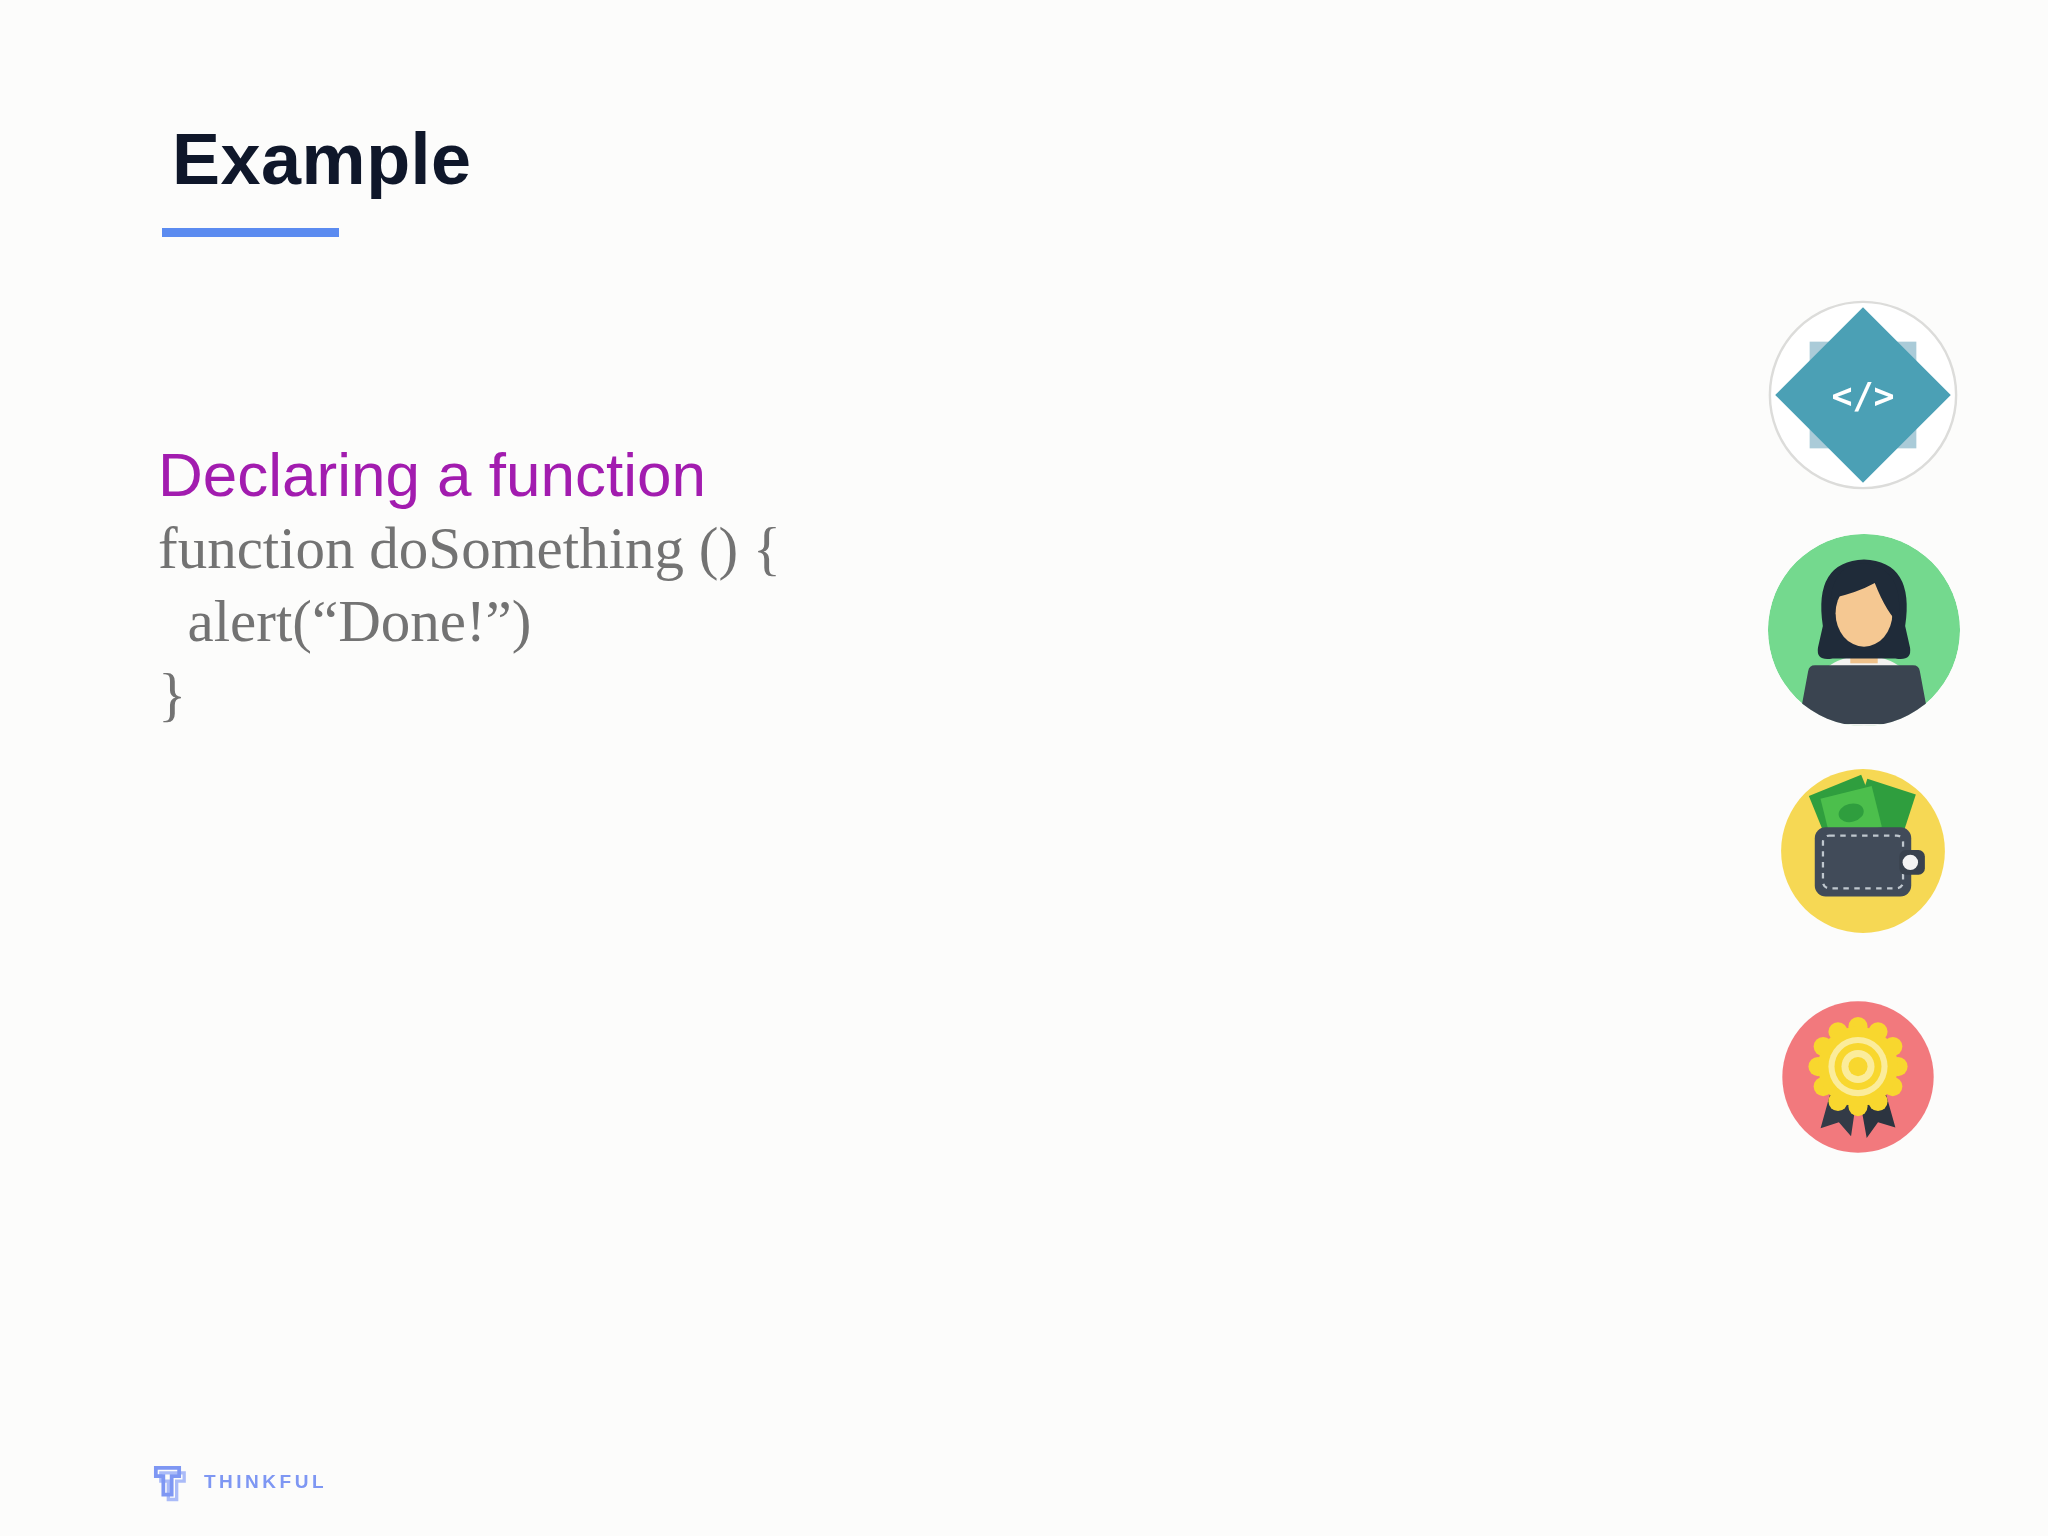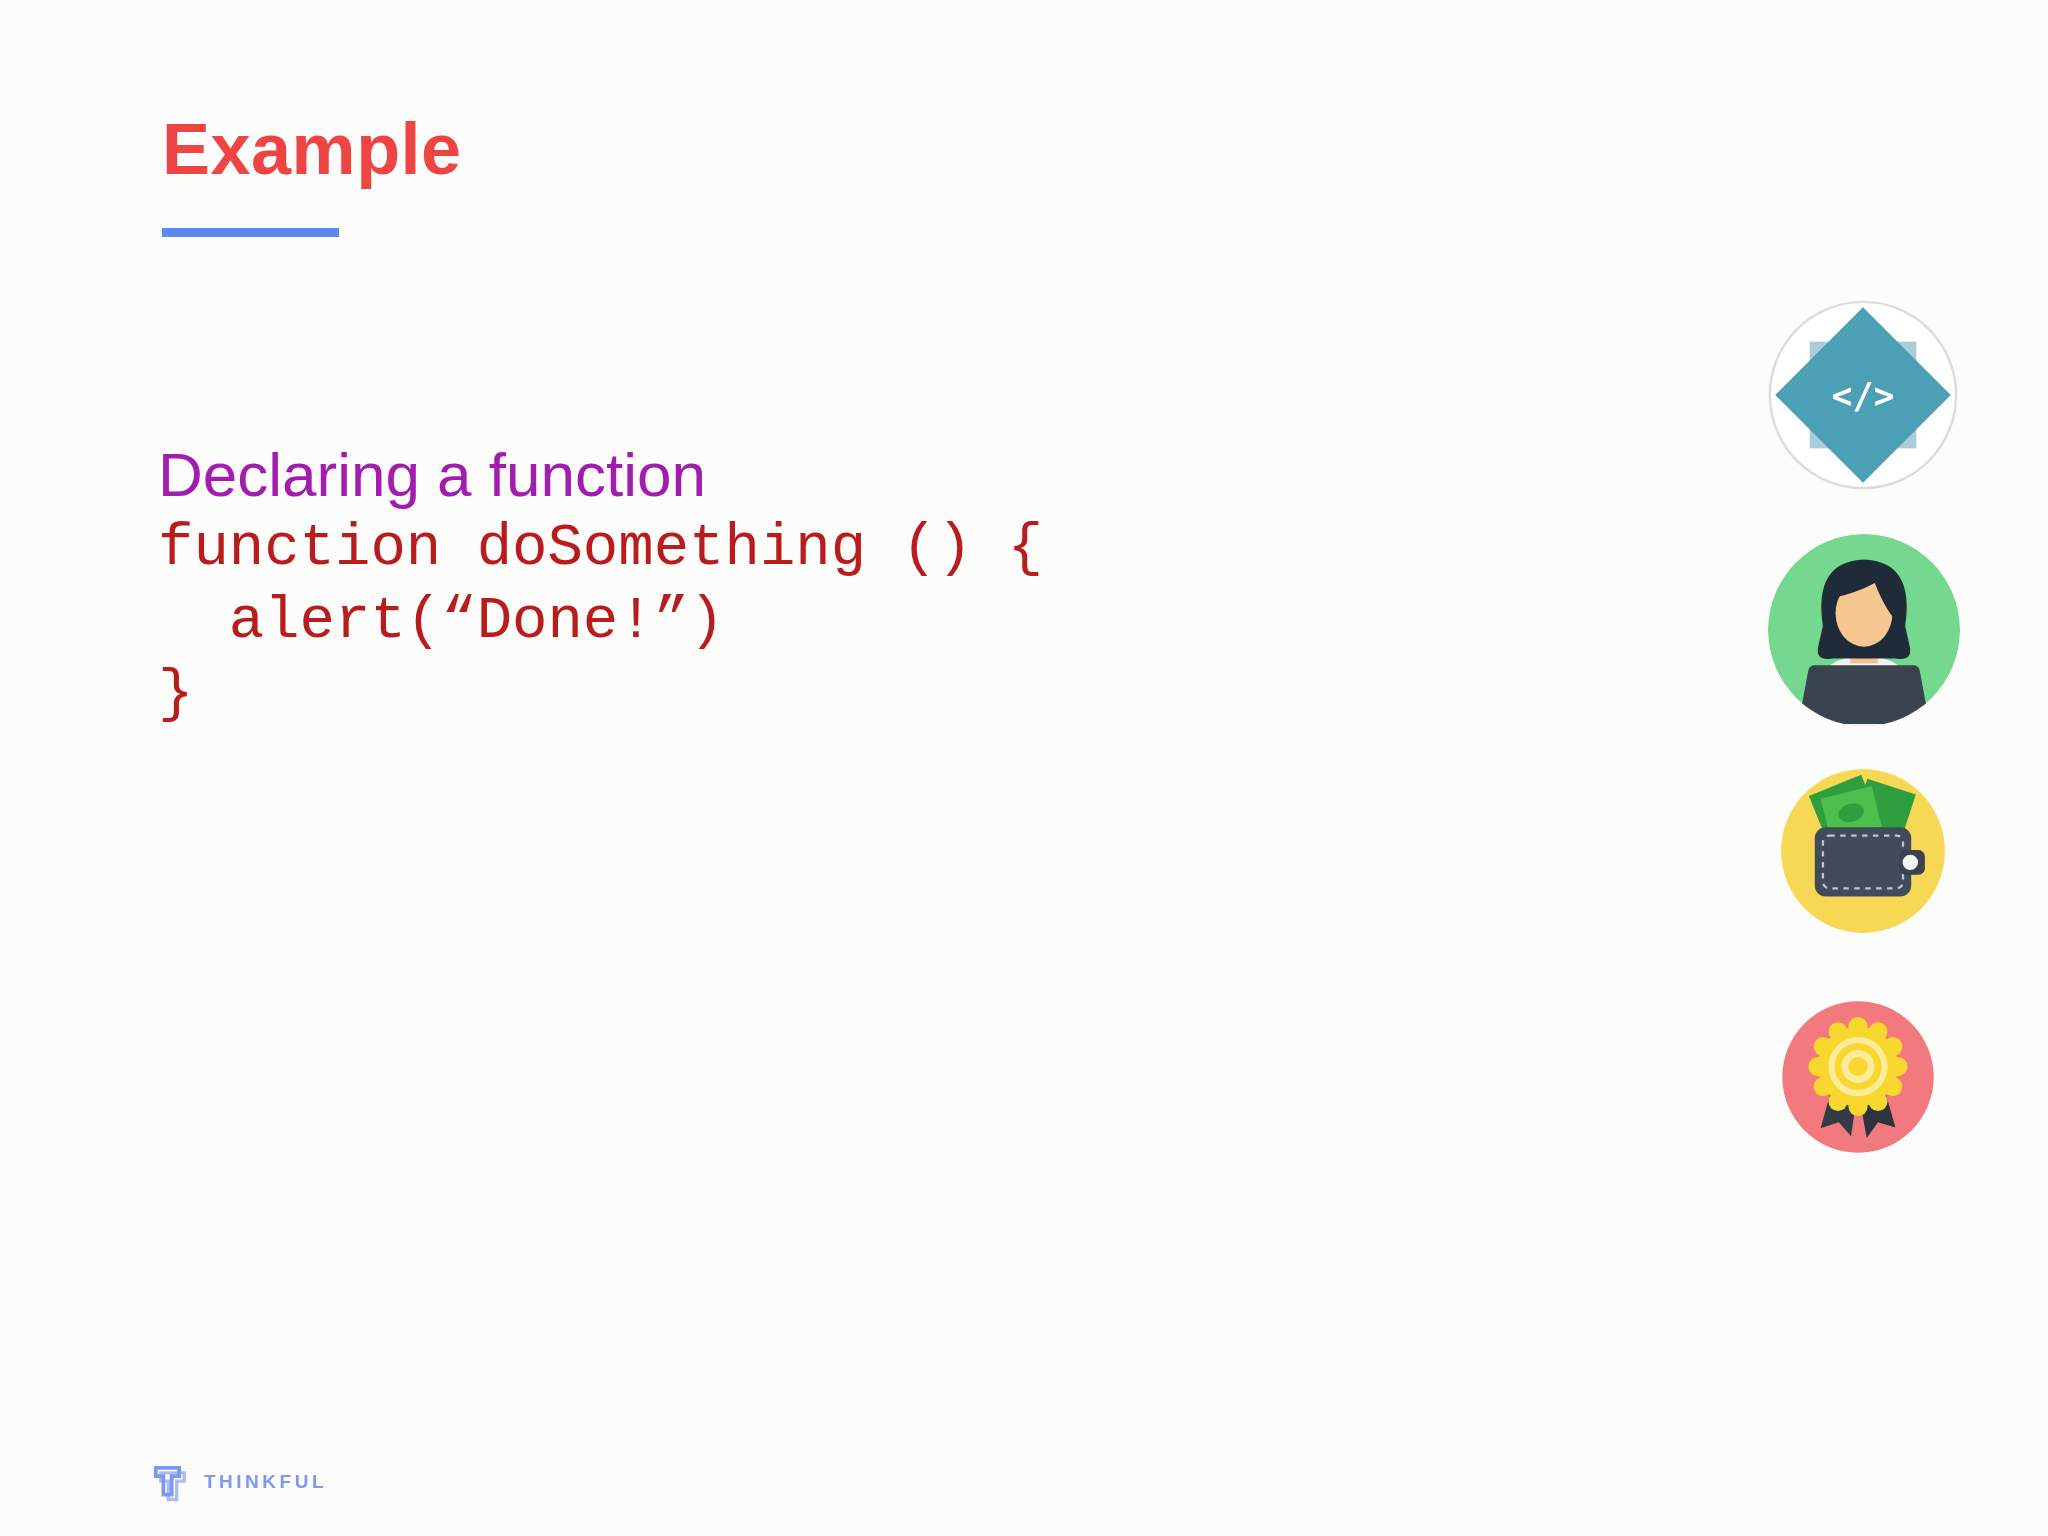--- a/index.html
+++ b/index.html
@@ -5,37 +5,37 @@
   html,body{margin:0;padding:0;background:#e8e8e8;}
   .slide{
     position:relative;
     width:2048px;height:1536px;
     background:#fcfcfb;
     overflow:hidden;
     font-family:"Liberation Sans",sans-serif;
   }
   .title{
     position:absolute;left:160px;top:106px;
-    font-size:72px;font-weight:bold;color:#ef4444;
-    letter-spacing:0.5px;margin:2px;
+    font-size:72px;font-weight:bold;color:#0f172a;
+    letter-spacing:0.5px;margin:12px;
   }
   .title-underline{
     position:absolute;left:162px;top:228px;
     width:177px;height:9px;background:#5b8bf0;
   }
   .section{position:absolute;left:158px;}
   .section-declare{top:438px;}
   .section-call{top:886px;}
   .sec-label{
     font-size:62px;color:#a21caf;line-height:74px;
     font-family:"Liberation Sans",sans-serif;
   }
   .code-line{
-    font-family:Liberation Mono, monospace;
-    font-size:59px;line-height:73px;color:#b91c1c;
+    font-family:Liberation Serif, serif;
+    font-size:59px;line-height:73px;color:#737373;
     white-space:pre;
   }
   .icon{position:absolute;}
   .icon svg{display:block;width:100%;height:100%;}
   .icon-code{left:1766px;top:298px;width:194px;height:194px;}
   .icon-person{left:1766px;top:532px;width:196px;height:196px;}
   .icon-wallet{left:1772px;top:760px;width:182px;height:182px;}
   .icon-award{left:1771px;top:990px;width:174px;height:174px;}
   .footer-logo{
     position:absolute;left:150px;top:1460px;

